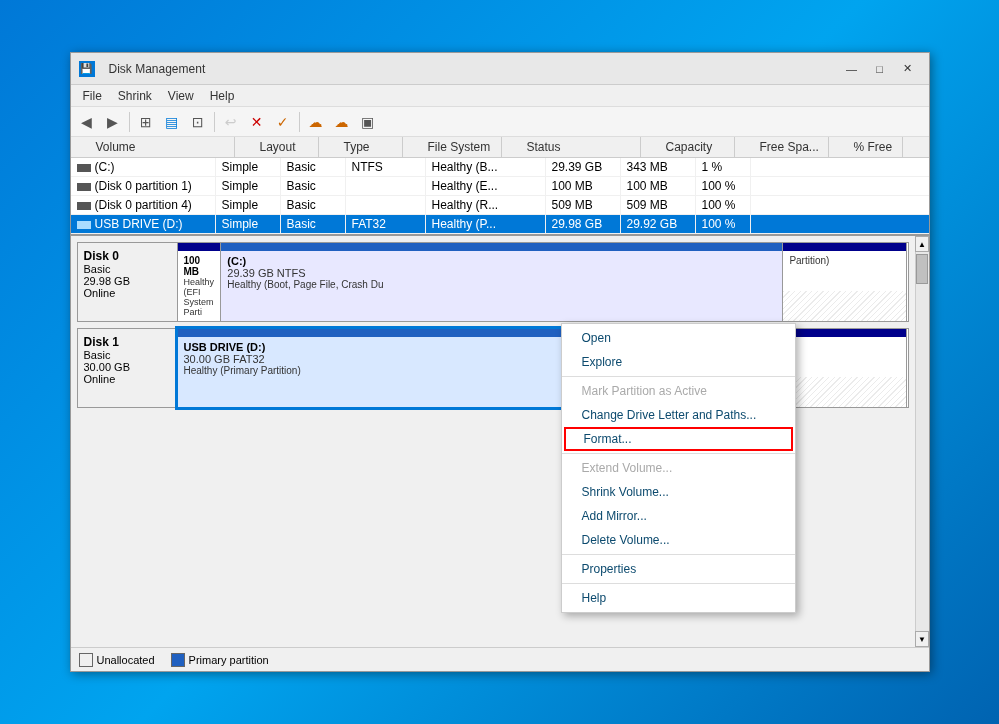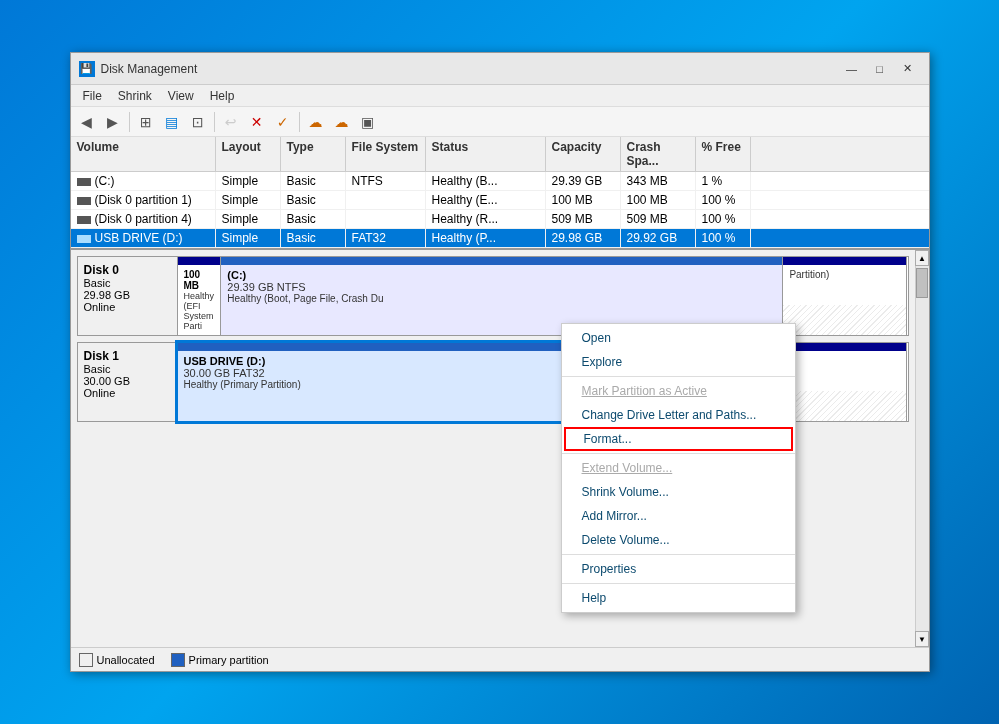--- a/index.html
+++ b/index.html
@@ -41,20 +41,21 @@
       display: inline-block;
       font-size: 10px;
       color: white;
       text-align: center;
       line-height: 16px;
     }
     .title-text {
       flex: 1;
       font-size: 12px;
       color: #333;
+      margin-left: 8px;
     }
     .title-buttons {
       display: flex;
       gap: 2px;
     }
     .title-btn {
       width: 26px;
       height: 20px;
       background: #e8e8e8;
       border: none;
@@ -119,25 +120,26 @@
       border-bottom: 2px solid #999;
     }
     .table-header {
       display: flex;
       background: #f0f0f0;
       border-bottom: 1px solid #ccc;
     }
     .col-header {
       padding: 3px 6px;
       border-right: 1px solid #ccc;
-      font-weight: bold;
+      font-weight: normal;
       font-size: 12px;
       color: #333;
       cursor: pointer;
       user-select: none;
+      margin-left: 19px;
     }
     .col-volume { width: 145px; }
     .col-layout { width: 65px; }
     .col-type { width: 65px; }
     .col-fs { width: 80px; }
     .col-status { width: 120px; }
     .col-capacity { width: 75px; }
     .col-freespace { width: 75px; }
     .col-freepct { width: 55px; }
     .table-body { background: white; }
@@ -252,21 +254,21 @@
       box-shadow: 3px 3px 8px rgba(0,0,0,0.3);
       z-index: 100;
       padding: 2px 0;
     }
     .ctx-item {
       padding: 5px 20px;
       cursor: pointer;
       font-size: 12px;
       color: #0c4a6e;
     }
-    .ctx-item.disabled { color: #aaa; cursor: default; text-decoration: underline; }
+    .ctx-item.disabled { color: #aaa; cursor: default; }
     .ctx-separator {
       height: 1px;
       background: #ddd;
       margin: 2px 0;
     }
     .ctx-item.highlighted {
       border: 2px solid red;
       margin: 0 2px;
       padding: 3px 18px;
     }
@@ -339,21 +341,21 @@
   <div class="main-content">
 
     <div class="top-panel">
       <div class="table-header">
         <div class="col-header col-volume">Volume</div>
         <div class="col-header col-layout">Layout</div>
         <div class="col-header col-type">Type</div>
         <div class="col-header col-fs">File System</div>
         <div class="col-header col-status">Status</div>
         <div class="col-header col-capacity">Capacity</div>
-        <div class="col-header col-freespace">Crash Spa...</div>
+        <div class="col-header col-freespace">Free Spa...</div>
         <div class="col-header col-freepct">% Free</div>
       </div>
       <div class="table-body">
 
         <div class="table-row">
           <div class="table-cell col-volume"><span style="display:inline-block;width:14px;height:8px;background:#555;margin-right:4px;vertical-align:middle;"></span><span>(C:)</span></div>
           <div class="table-cell col-layout">Simple</div>
           <div class="table-cell col-type">Basic</div>
           <div class="table-cell col-fs">NTFS</div>
           <div class="table-cell col-status">Healthy (B...</div>

